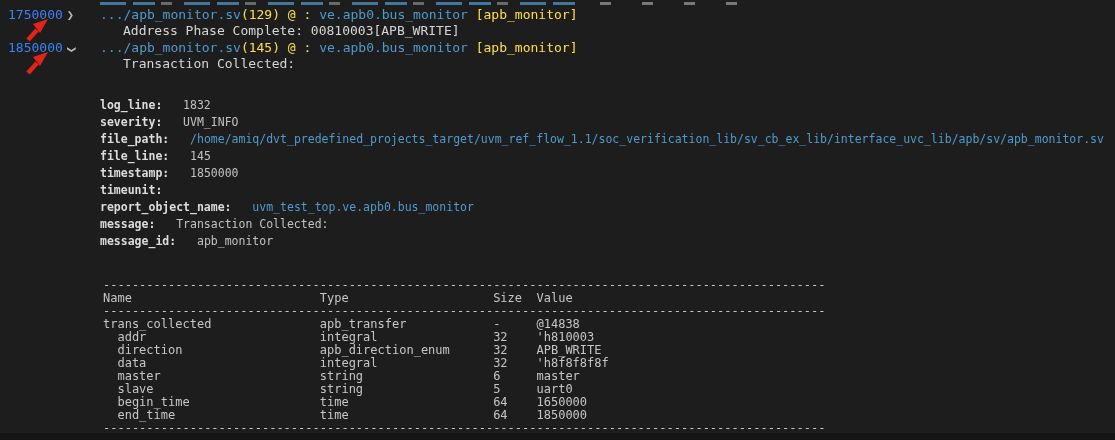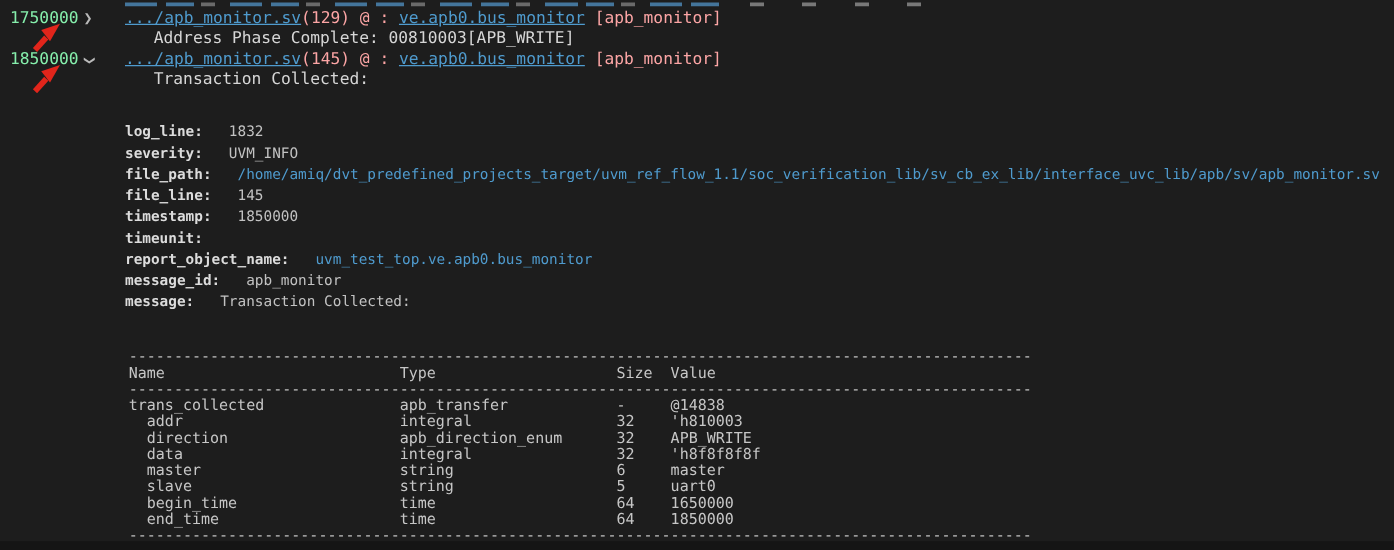--- a/index.html
+++ b/index.html
@@ -3,25 +3,25 @@
 <meta charset="utf-8">
 <style>
   html,body{margin:0;padding:0;}
   body{
     width:1115px;height:440px;position:relative;overflow:hidden;
     background:#1d1d1d;
     font-family:"DejaVu Sans Mono","Liberation Mono",monospace;
   }
   
   .log-line{position:absolute;font-size:13px;line-height:15px;white-space:pre;color:#d4d4d4;}
-  .ts{color:#86efac;}
+  .ts{color:#3b82f6;}
   .chev{color:#b9b9b9;display:inline-block;margin-left:4px;font-size:12px;cursor:pointer;}
   .chev.down{transform:rotate(90deg) translate(1px,-1px);}
-  .lnk{color:#4f9bce;text-decoration:underline;cursor:pointer;}
-  .plain{color:#fca5a5;}
+  .lnk{color:#4f9bce;cursor:pointer;}
+  .plain{color:#fde047;}
   .msg{color:#d6d6d6;}
   
   .clip-a{position:absolute;top:2px;left:100px;width:478px;height:3px;
     background:repeating-linear-gradient(90deg,#44759b 0 26px,rgba(0,0,0,0) 26px 33px,#44759b 33px 55px,rgba(0,0,0,0) 55px 61px,#6a6a6a 61px 72px,rgba(0,0,0,0) 72px 84px);}
   .clip-b{position:absolute;top:2px;left:600px;width:160px;height:3px;
     background:repeating-linear-gradient(90deg,#787878 0 11px,rgba(0,0,0,0) 11px 42px);}
   .arrow{position:absolute;width:26px;height:24px;}
   
   #details{position:absolute;left:100px;top:97px;font-size:11.5px;}
   .drow{line-height:17px;white-space:pre;}
@@ -59,22 +59,22 @@
 </svg>
 
 <div id="details">
     <div class="drow"><span class="dlabel">log_line:</span>   <span class="dvalue">1832</span></div>
     <div class="drow"><span class="dlabel">severity:</span>   <span class="dvalue">UVM_INFO</span></div>
     <div class="drow"><span class="dlabel">file_path:</span>   <span class="dvalue dlink">/home/amiq/dvt_predefined_projects_target/uvm_ref_flow_1.1/soc_verification_lib/sv_cb_ex_lib/interface_uvc_lib/apb/sv/apb_monitor.sv</span></div>
     <div class="drow"><span class="dlabel">file_line:</span>   <span class="dvalue">145</span></div>
     <div class="drow"><span class="dlabel">timestamp:</span>   <span class="dvalue">1850000</span></div>
     <div class="drow"><span class="dlabel">timeunit:</span>   <span class="dvalue"></span></div>
     <div class="drow"><span class="dlabel">report_object_name:</span>   <span class="dvalue dlink">uvm_test_top.ve.apb0.bus_monitor</span></div>
+    <div class="drow"><span class="dlabel">message:</span>   <span class="dvalue">Transaction Collected:</span></div>
     <div class="drow"><span class="dlabel">message_id:</span>   <span class="dvalue">apb_monitor</span></div>
-    <div class="drow"><span class="dlabel">message:</span>   <span class="dvalue">Transaction Collected:</span></div>
   </div>
 
 <pre id="txn-table">----------------------------------------------------------------------------------------------------
 Name                          Type                    Size  Value
 ----------------------------------------------------------------------------------------------------
 trans_collected               apb_transfer            -     @14838
   addr                        integral                32    'h810003
   direction                   apb_direction_enum      32    APB_WRITE
   data                        integral                32    'h8f8f8f8f
   master                      string                  6     master

